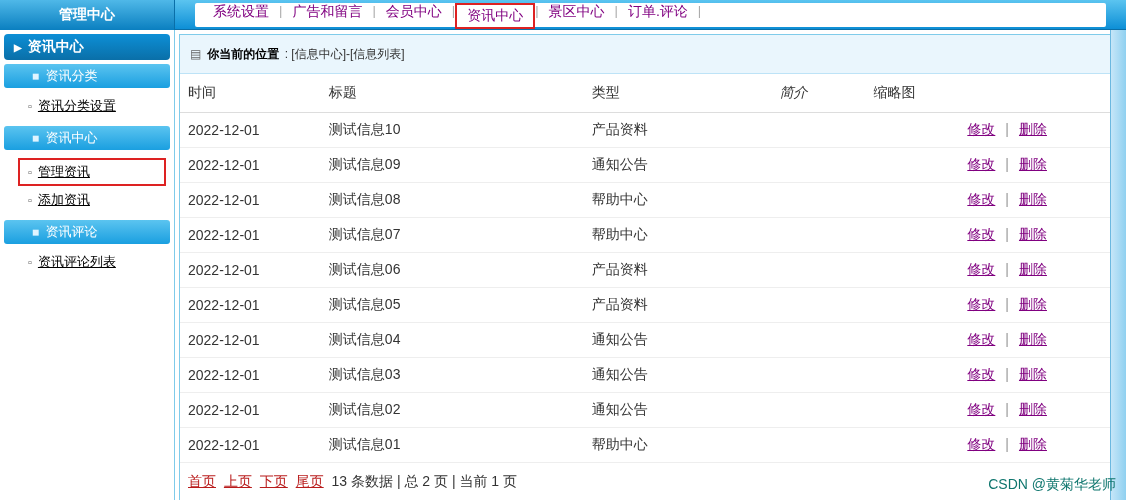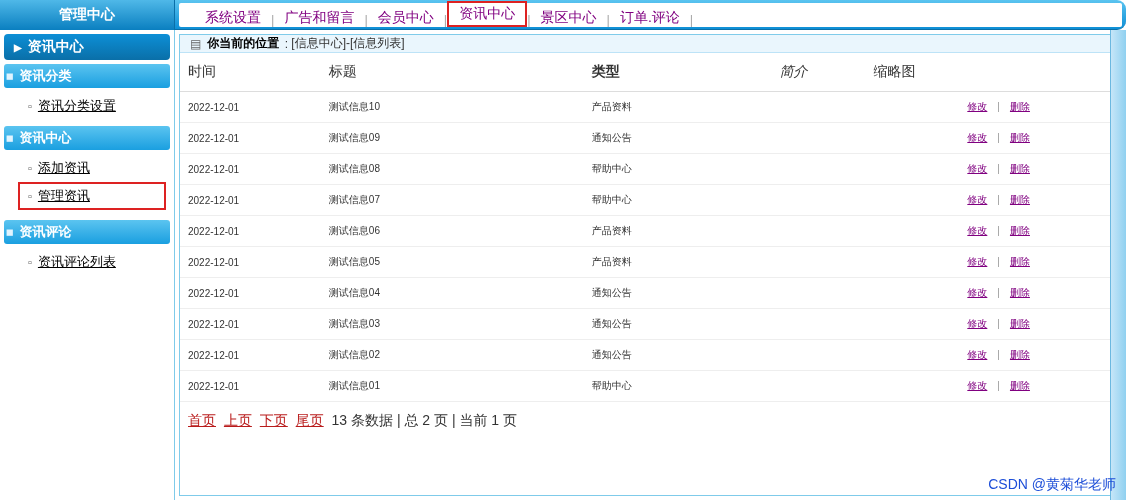--- a/index.html
+++ b/index.html
@@ -1,53 +1,53 @@
 <!DOCTYPE html>
 <html><head>
 <meta charset="utf-8">
 <style>
 * { margin: 0; padding: 0; box-sizing: border-box; }
 body { font-family: "Microsoft YaHei", SimSun, Arial, sans-serif; font-size: 13px; background: #fff; width: 1126px; height: 500px; overflow: hidden; }
 
-.topbar { height: 30px; background: linear-gradient(#5bc4f0, #0d8fd6); display: flex; align-items: center; border-bottom: 1px solid #0a6fa8; border-radius: 9px; }
+.topbar { height: 30px; background: linear-gradient(#5bc4f0, #0d8fd6); display: flex; align-items: center; border-bottom: 1px solid #0a6fa8; }
 .topbar-left { width: 175px; height: 30px; display: flex; align-items: center; justify-content: center; color: #fff; font-weight: bold; font-size: 14px; background: linear-gradient(#4fb8e8, #0a7fc0); border-right: 1px solid #0a6fa8; }
-.topbar-nav { display: flex; align-items: flex-end; padding-left: 16px; color: #666; background: #fff; height: 24px; margin: 3px 4px; border-radius: 2px; flex: 1; }
+.topbar-nav { display: flex; align-items: flex-start; padding-left: 8px; color: #666; background: #fff; height: 24px; margin: 3px 20px; border-radius: 2px; flex: 1; }
 .topbar-nav a { color: #800080; text-decoration: none; padding: 0 10px; font-size: 14px; }
 .topbar-nav .sep { color: #aaa; }
 .topbar-nav a.active { border: 2px solid #d22; padding: 2px 10px; }
 
 .container { display: flex; height: 470px; }
 
 .sidebar { width: 175px; background: #fff; border-right: 1px solid #7fcbea; padding: 4px; }
 .side-header { height: 26px; background: linear-gradient(#0d8fd6, #0a6fa8); color: #fff; font-weight: bold; font-size: 14px; display: flex; align-items: center; padding-left: 10px; border-radius: 4px; margin-bottom: 4px; }
 .side-header::before { content: "▶"; font-size: 10px; margin-right: 6px; }
-.side-group-title { height: 24px; background: linear-gradient(#5bc4f0, #1a9fe0); color: #fff; font-weight: bold; font-size: 13px; display: flex; align-items: center; padding-left: 2px; border-radius: 3px; margin-bottom: 2px; }
+.side-group-title { height: 24px; background: linear-gradient(#5bc4f0, #1a9fe0); color: #fff; font-weight: normal; font-size: 13px; display: flex; align-items: center; padding-left: 28px; border-radius: 3px; margin-bottom: 2px; }
 .side-group-title::before { content: "◼"; font-size: 9px; margin-right: 6px; color: #e0f4ff; }
 .side-items { padding: 4px 0 8px 0; }
 .side-item { display: flex; align-items: center; padding: 3px 0 3px 24px; }
 .side-item::before { content: "▫"; color: #666; margin-right: 6px; font-size: 11px; }
 .side-item a { color: #000; font-size: 13px; }
 .side-item.highlighted { border: 2px solid #d22; margin: 2px 4px 2px 14px; padding-left: 8px; }
 
 .main { flex: 1; padding: 4px 6px 4px 4px; overflow-y: auto; }
 .main-inner { border: 1px solid #7fcbea; min-height: 100%; }
-.breadcrumb { height: 18px; background: #eaf6fd; border-bottom: 1px solid #bde3f7; display: flex; align-items: center; padding-left: 10px; font-size: 12px; color: #333; }
+.breadcrumb { height: 39px; background: #eaf6fd; border-bottom: 1px solid #bde3f7; display: flex; align-items: center; padding-left: 10px; font-size: 12px; color: #333; }
 .breadcrumb::before { content: "▤"; color: #666; margin-right: 6px; }
 .breadcrumb b { color: #000; margin-right: 2px; }
 
 table.data { width: 100%; border-collapse: collapse; }
 table.data th { text-align: left; padding: 10px 8px; font-weight: normal; color: #333; font-size: 14px; border-bottom: 1px solid #ddd; background: #fff; }
-table.data td { padding: 8px 8px; font-size: 10px; color: #333; border-bottom: 1px solid #eee; }
+table.data td { padding: 8px 8px; font-size: 14px; color: #333; border-bottom: 1px solid #eee; }
 table.data td a { color: #800080; }
 table.data td .sep2 { color: #999; margin: 0 10px; }
 
 .pagination { padding: 10px 8px; font-size: 14px; color: #333; }
 .pagination a { color: #b91c1c; text-decoration: underline; margin-right: 4px; }
 
-.watermark { position: fixed; right: 10px; bottom: 6px; color: #1d4ed8; font-size: 14px; }
+.watermark { position: fixed; right: 10px; bottom: 6px; color: #0f766e; font-size: 14px; }
 
 .scrollbar-v { position: absolute; right: 0; top: 30px; bottom: 0; width: 16px; background: linear-gradient(90deg,#c6e6f8,#8fd0f0); border-left: 1px solid #6bb8e0; }
 </style>
 </head>
 <body>
 
 <div class="topbar">
   <div class="topbar-left">管理中心</div>
   <div class="topbar-nav" id="topnav">
       <a href="#">系统设置</a>
@@ -70,25 +70,25 @@
     <div class="side-header">资讯中心</div>
     <div id="sidegroups">
         <div class="side-group-title">资讯分类</div>
         <div class="side-items">
           <div class="side-item">
             <a href="#">资讯分类设置</a>
           </div>
         </div>
         <div class="side-group-title">资讯中心</div>
         <div class="side-items">
+          <div class="side-item highlighted">
+            <a href="#">管理资讯</a>
+          </div>
           <div class="side-item">
             <a href="#">添加资讯</a>
-          </div>
-          <div class="side-item highlighted">
-            <a href="#">管理资讯</a>
           </div>
         </div>
         <div class="side-group-title">资讯评论</div>
         <div class="side-items">
           <div class="side-item">
             <a href="#">资讯评论列表</a>
           </div>
         </div>
       </div>
   </div>
@@ -98,21 +98,21 @@
       <div class="breadcrumb">
         <b>你当前的位置</b>
         <span>&nbsp;:&nbsp;</span>
         <span>[信息中心]-[信息列表]</span>
       </div>
       <table class="data">
         <thead>
             <tr id="thead-row">
               <th style="width: 15%;">时间</th>
               <th style="width: 28%;">标题</th>
-              <th style="width: 20%; font-weight: bold;">类型</th>
+              <th style="width: 20%;">类型</th>
               <th style="width: 10%; font-style: italic;">简介</th>
               <th style="width: 10%;">缩略图</th>
               <th style="width: 17%;"></th>
             </tr>
           </thead>
         <tbody id="tbody">
             <tr>
               <td>2022-12-01</td>
               <td>测试信息10</td>
               <td>产品资料</td>

